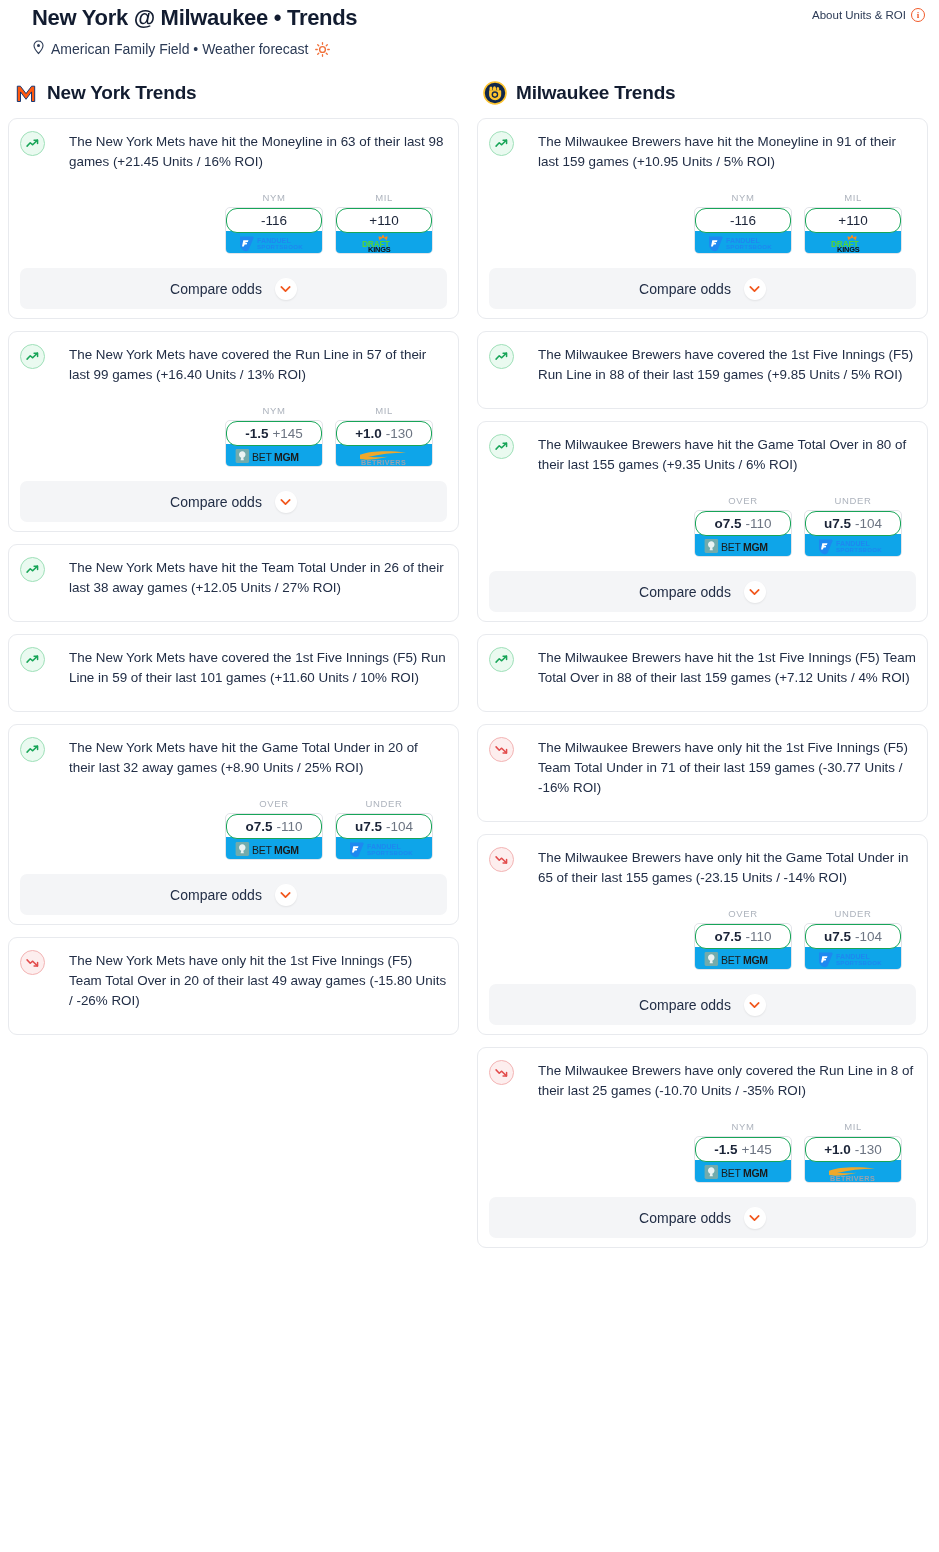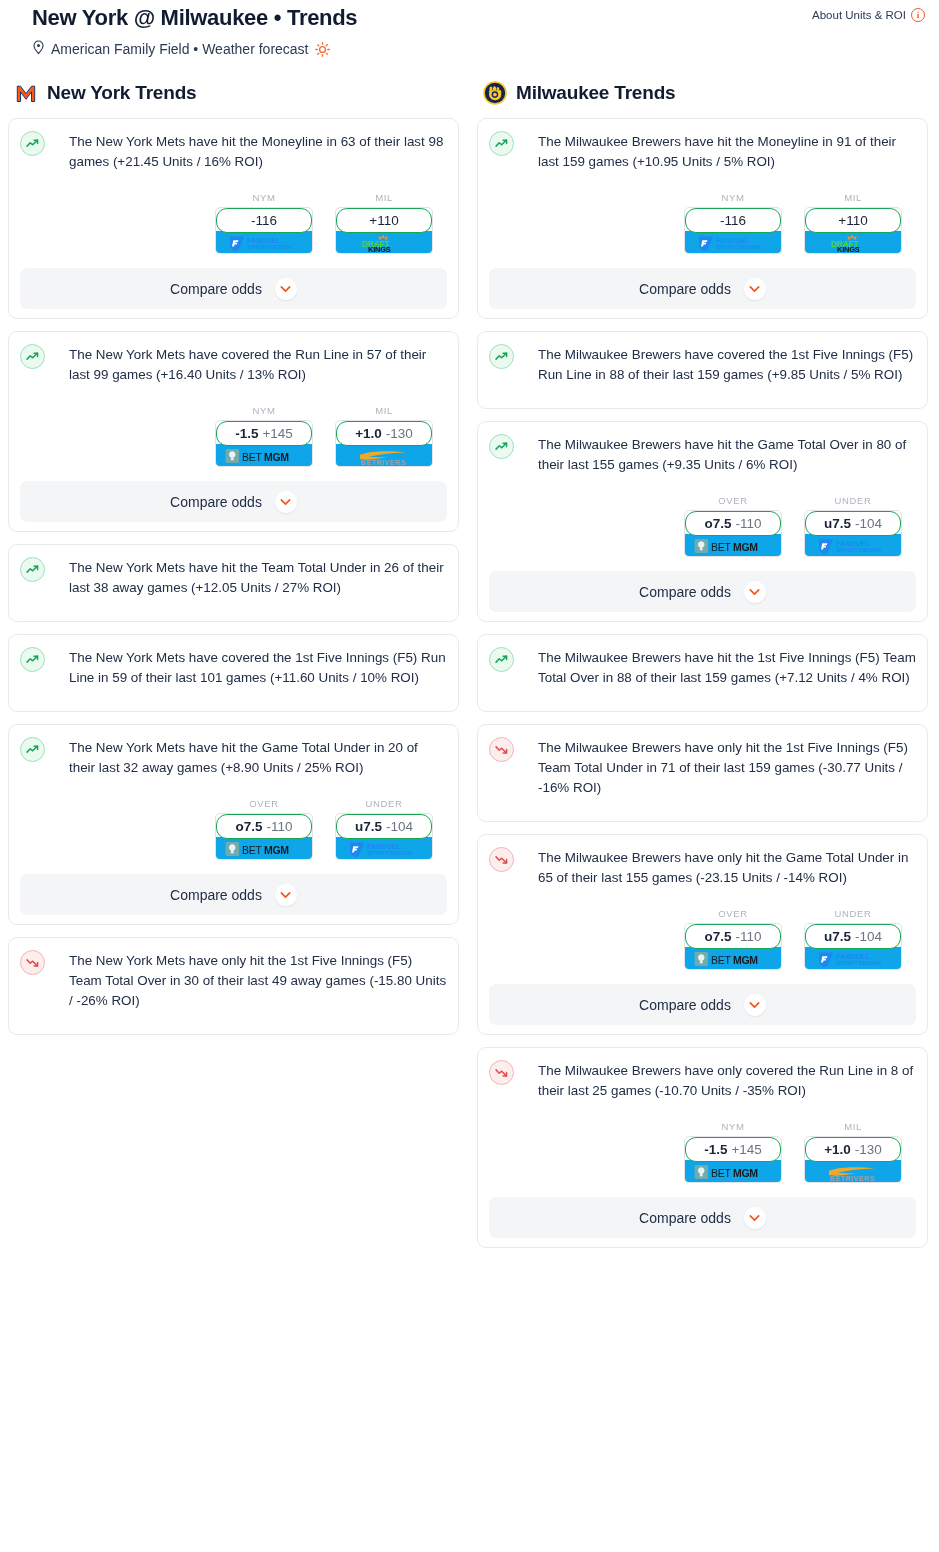--- a/index.html
+++ b/index.html
@@ -101,21 +101,21 @@
     font-size: 13.4px;
     line-height: 20px;
     color: #222e46;
     padding-top: 2px;
   }
 
   
   .odds-wrap {
     display: flex;
     justify-content: flex-end;
-    gap: 22px;
+    gap: 12px;
     margin-top: 20px;
     padding-right: 14px;
   }
   .odds-col { width: 98px; }
   .odds-label {
     text-align: center;
     font-size: 9.5px;
     letter-spacing: 0.6px;
     color: #adb3bd;
     margin-bottom: 4px;
@@ -409,21 +409,21 @@
         </div>
       </div>
       <div class="card">
         <div class="card-top">
         <span class="trend-icon down">
             <svg width="15" height="15" viewBox="0 0 16 16">
     <polyline points="2.2,5.2 5.6,8.8 8.2,6.6 13.2,11.6" fill="none" stroke="#e24b4b" stroke-width="1.6" stroke-linecap="round" stroke-linejoin="round"></polyline>
     <polyline points="9.7,11.6 13.4,11.6 13.4,8.1" fill="none" stroke="#e24b4b" stroke-width="1.6" stroke-linecap="round" stroke-linejoin="round"></polyline>
   </svg>
           </span>
-        <span class="trend-text">The New York Mets have only hit the 1st Five Innings (F5) Team Total Over in 30 of their last 49 away games (-15.80 Units / -26% ROI)</span>
+        <span class="trend-text">The New York Mets have only hit the 1st Five Innings (F5) Team Total Over in 20 of their last 49 away games (-15.80 Units / -26% ROI)</span>
       </div>
         <div class="spacer-sm"></div>
       </div>
     </div>
     <div class="column">
       <div class="column-header">
         <span class="team-logo"><svg viewBox="0 0 24 24" width="24" height="24">
     <circle cx="12" cy="12" r="11" fill="#12284b" stroke="#ffc52f" stroke-width="1.6"></circle>
     <path d="M6.5 7.5c0-1.1.7-1.9 1.5-1.9s1.4.8 1.4 1.9v2h-2.9zM10 7.2c0-1.2.7-2 1.5-2s1.5.8 1.5 2v2.3h-3zM13.6 7.8c0-1.1.6-1.8 1.3-1.8s1.3.7 1.3 1.8v1.8h-2.6z" fill="#ffc52f"></path>
     <path d="M5.8 9.3h11.4c.6 0 1 .5 1 1.1v3.2c0 3.1-2.7 5.6-6 5.6s-6.1-2.5-6.1-5.6v-3.2c0-.6.3-1.1.7-1.1z" fill="#ffc52f"></path>

